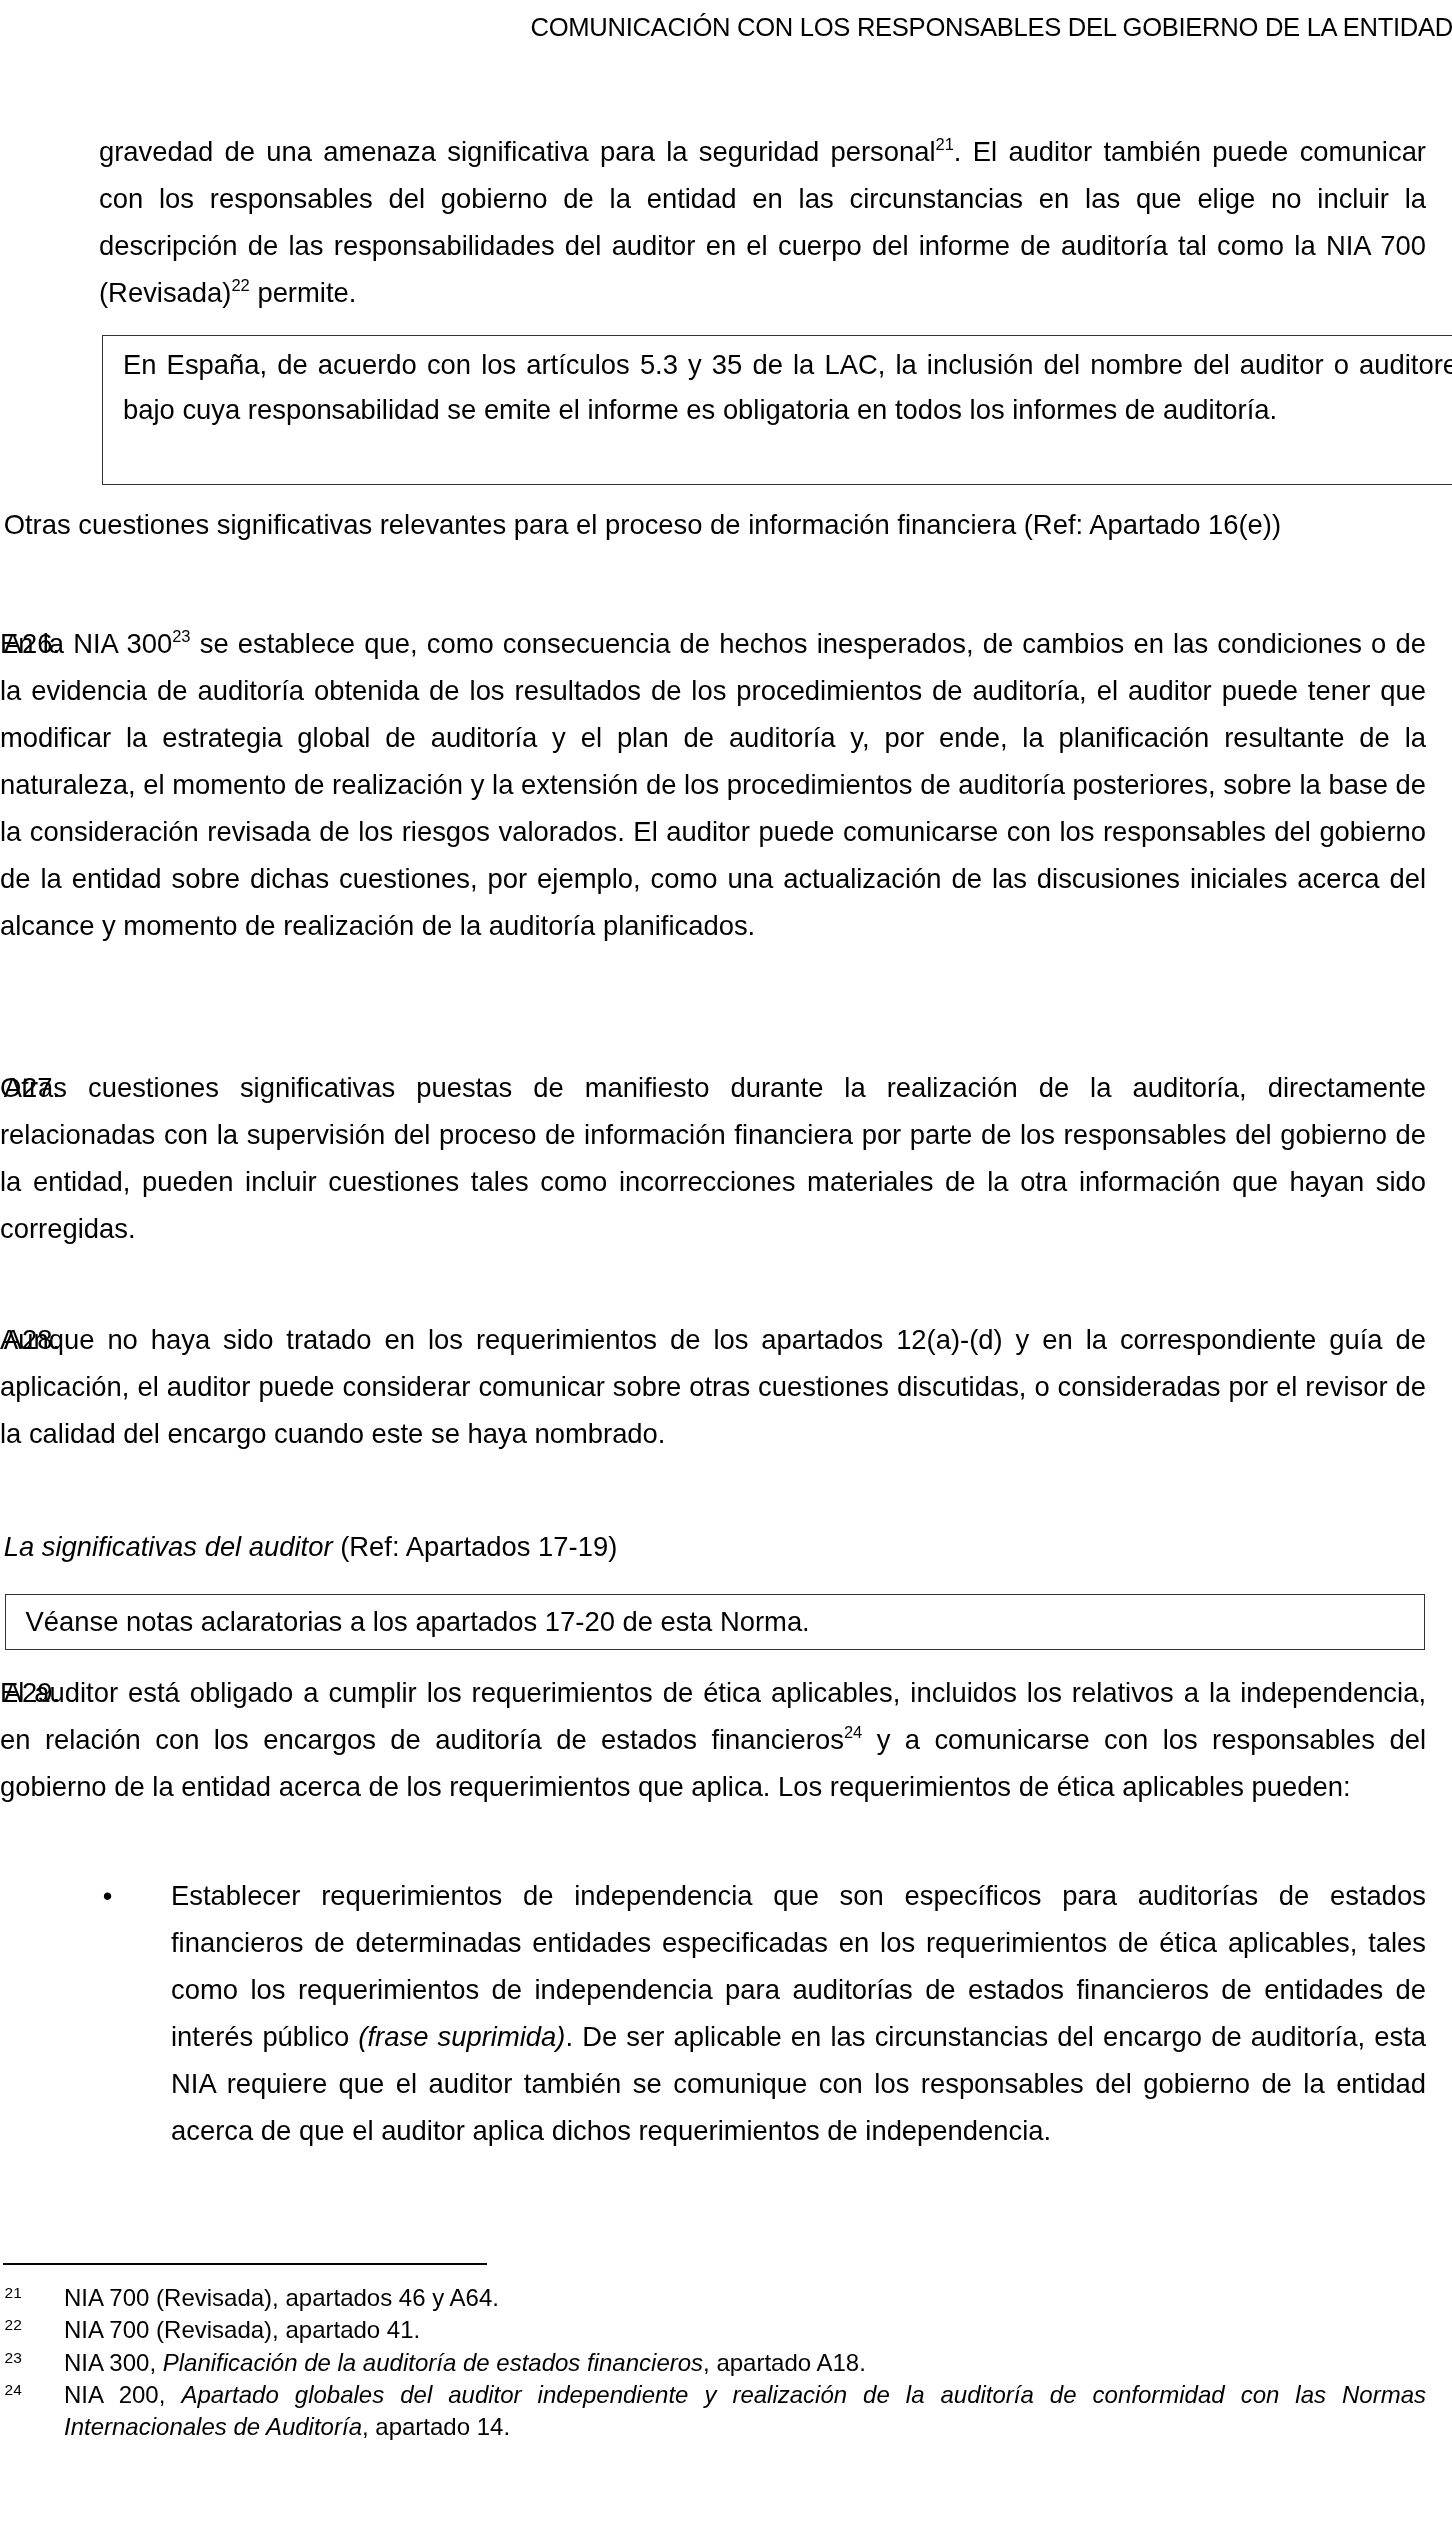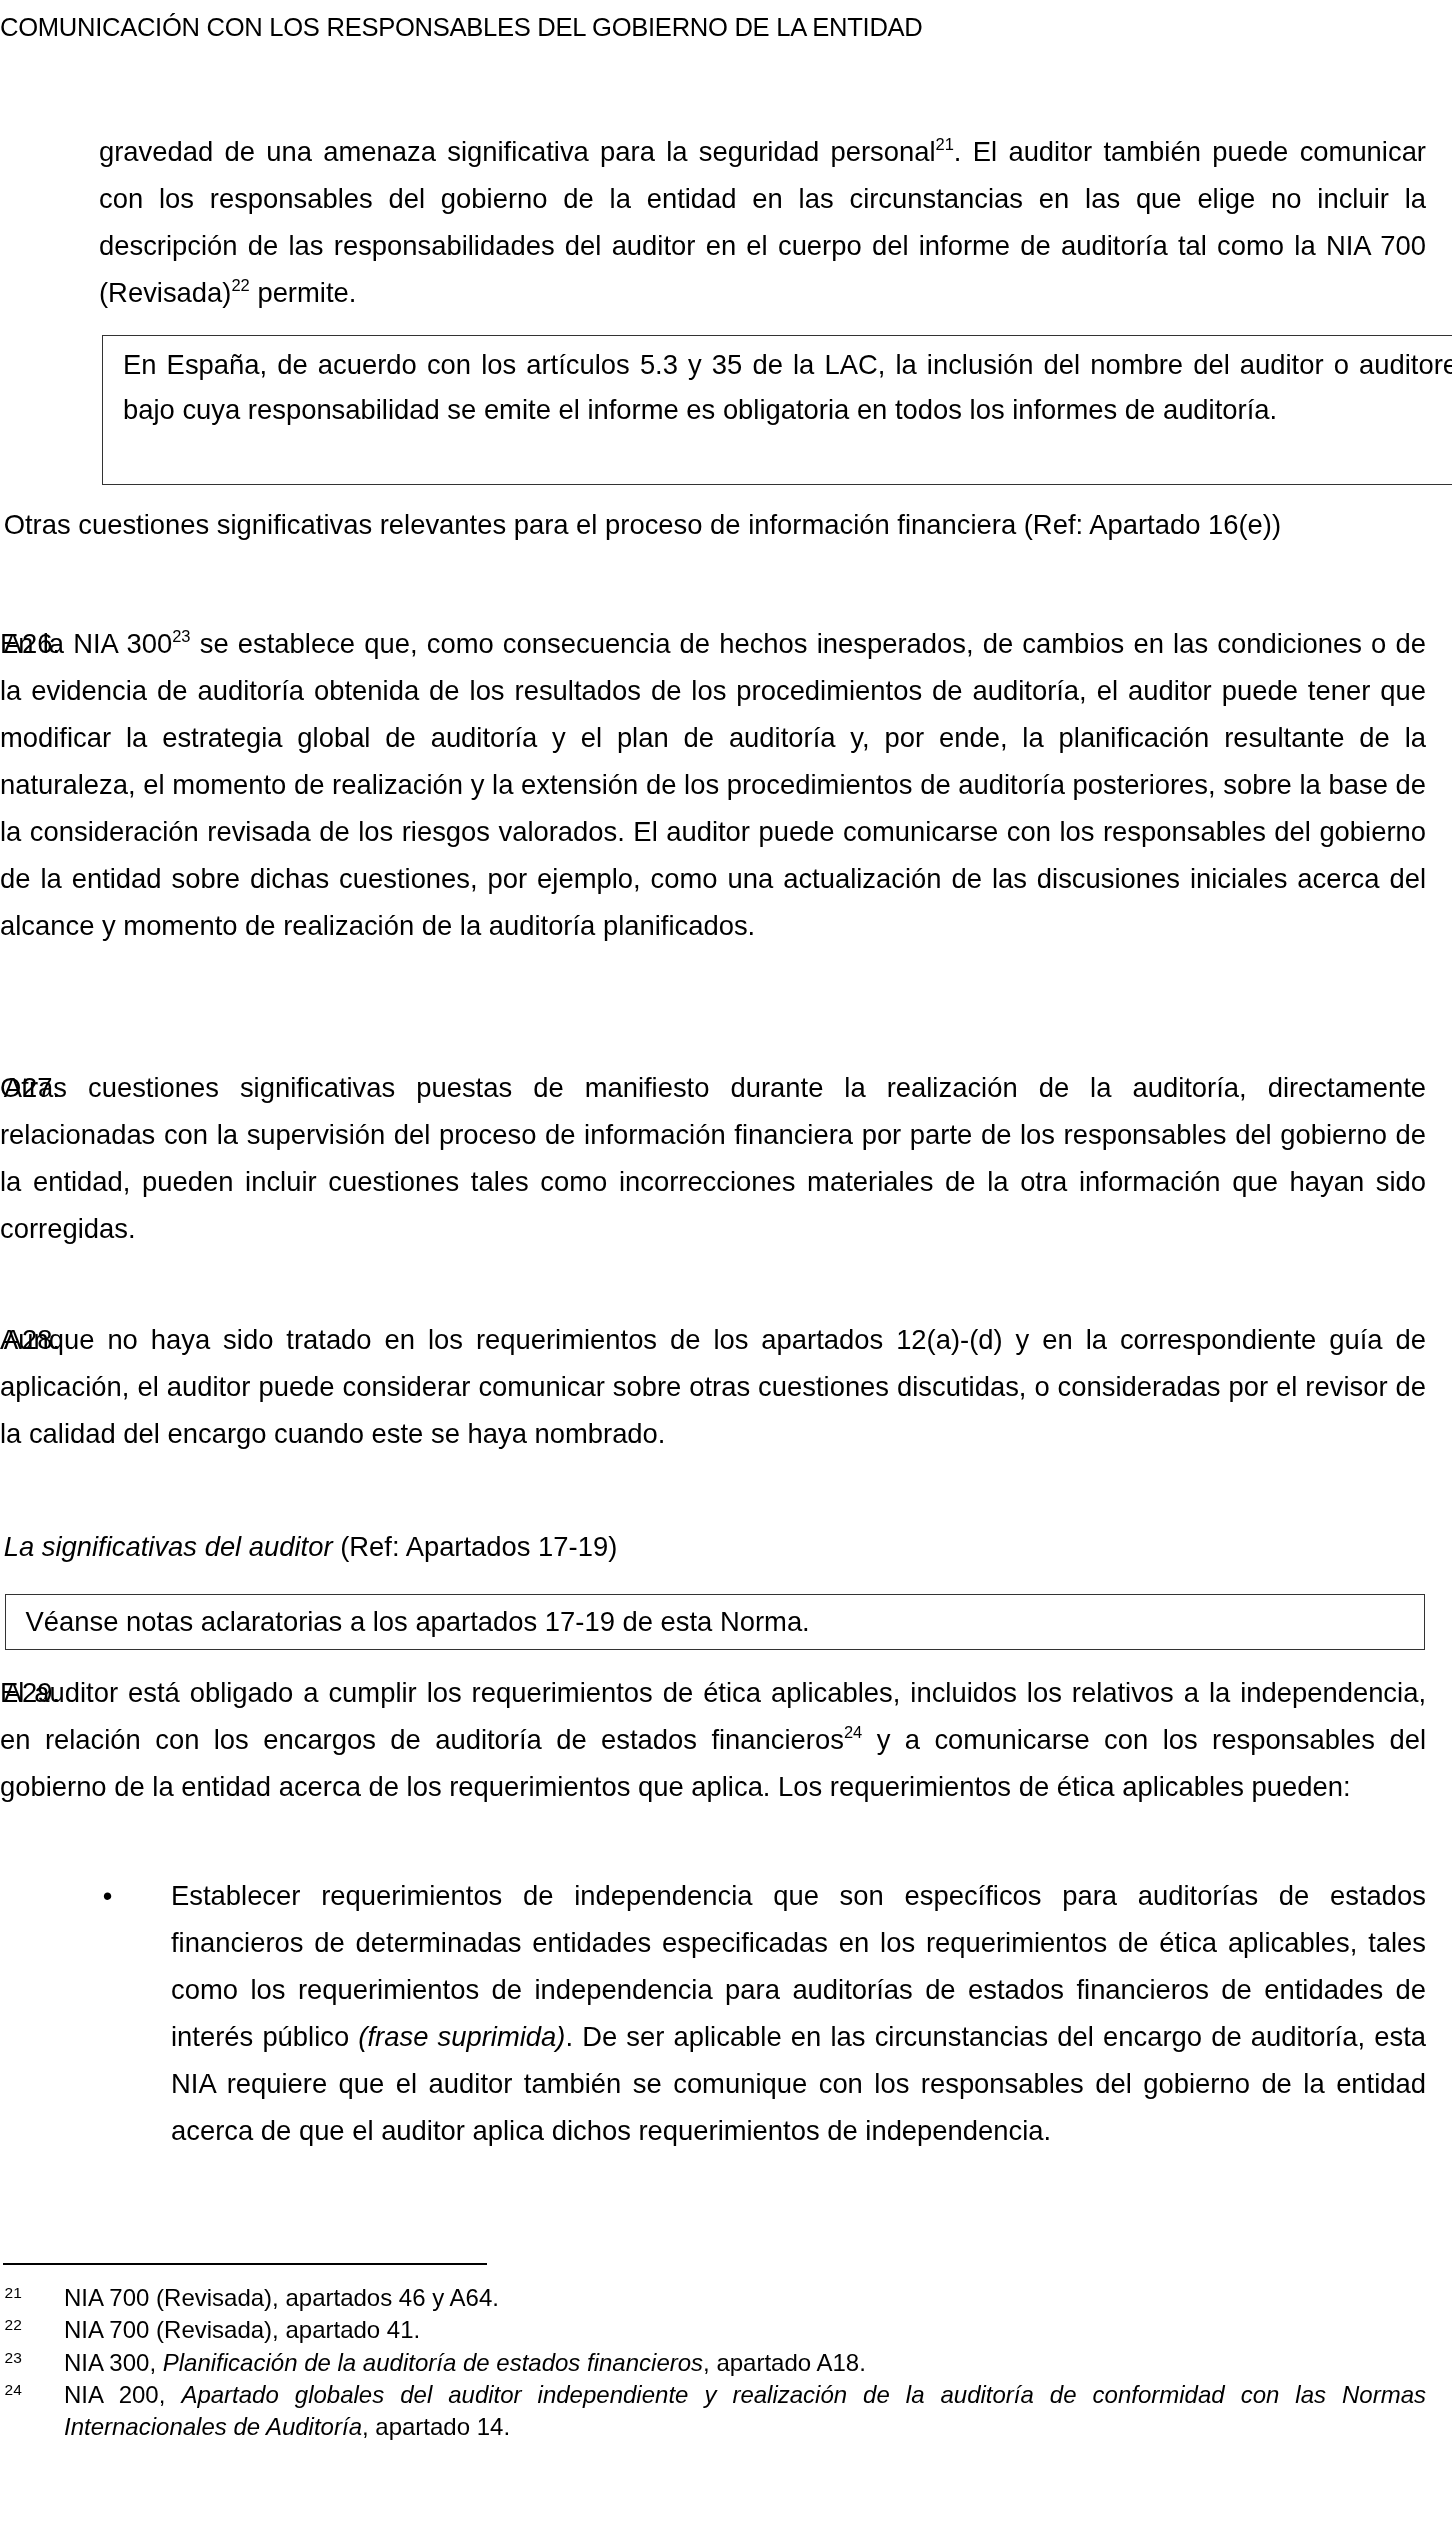--- a/index.html
+++ b/index.html
@@ -3,21 +3,21 @@
 <meta charset="utf-8">
 <style>
   html, body { margin: 0; padding: 0; background: #ffffff; }
   body {
     width: 1453px; height: 2538px; position: relative; overflow: hidden;
     font-family: "Liberation Sans", "DejaVu Sans", sans-serif;
     color: #000000;
   }
   .page-header {
     position: absolute; left: 0; right: 0; top: 9.1px;
-    text-align: left; font-size: 25.6px; letter-spacing: -0.3px; line-height: 37px;
+    text-align: right; font-size: 25.6px; letter-spacing: -0.3px; line-height: 37px;
   }
   .para { position: absolute; left: 0; width: 1426px; font-size: 27.4px; line-height: 47px; }
   .para .num { position: absolute; left: 3.7px; top: 0; }
   .para .body { text-align: justify; }
   .cont { position: absolute; left: 99px; width: 1327px; font-size: 27.4px; line-height: 47px; text-align: justify; }
   sup { font-size: 16.5px; line-height: 0; vertical-align: 11px; }
   .note-box {
     position: absolute; border: 1.8px solid #333; box-sizing: border-box;
     font-size: 27.4px; line-height: 45px; text-align: justify;
   }
@@ -59,21 +59,21 @@
 </div>
 
 <div class="para" style="top:1316px;">
   <span class="num">A28.</span>
   <div class="body">Aunque no haya sido tratado en los requerimientos de los apartados 12(a)-(d) y en la correspondiente guía de aplicación, el auditor puede considerar comunicar sobre otras cuestiones discutidas, o consideradas por el revisor de la calidad del encargo cuando este se haya nombrado.</div>
 </div>
 
 <div class="heading" style="top:1523px; text-align:left;"><em>La significativas del auditor</em><span> (Ref: Apartados 17-19)</span></div>
 
 <div class="note-box" style="left:4.6px; top:1594px; width:1420px; height:56px; padding:3.7px 0 0 20px; line-height:46px;">
-  <span>Véanse notas aclaratorias a los apartados 17-19 de esta Norma.</span>
+  <span>Véanse notas aclaratorias a los apartados 17-20 de esta Norma.</span>
 </div>
 
 <div class="para" style="top:1669px;">
   <span class="num">A29.</span>
   <div class="body"><span>El auditor está obligado a cumplir los requerimientos de ética aplicables, incluidos los relativos a la independencia, en relación con los encargos de auditoría de estados financieros</span><sup>24</sup><span> y a comunicarse con los responsables del gobierno de la entidad acerca de los requerimientos que aplica. Los requerimientos de ética aplicables pueden:</span></div>
 </div>
 
 <div class="bullet-item" style="top:1872px;">
   <span class="dot">•</span>
   <div class="text"><span>Establecer requerimientos de independencia que son específicos para auditorías de estados financieros de determinadas entidades especificadas en los requerimientos de ética aplicables, tales como los requerimientos de independencia para auditorías de estados financieros de entidades de interés público </span><em>(frase suprimida)</em><span>. De ser aplicable en las circunstancias del encargo de auditoría, esta NIA requiere que el auditor también se comunique con los responsables del gobierno de la entidad acerca de que el auditor aplica dichos requerimientos de independencia.</span></div>

